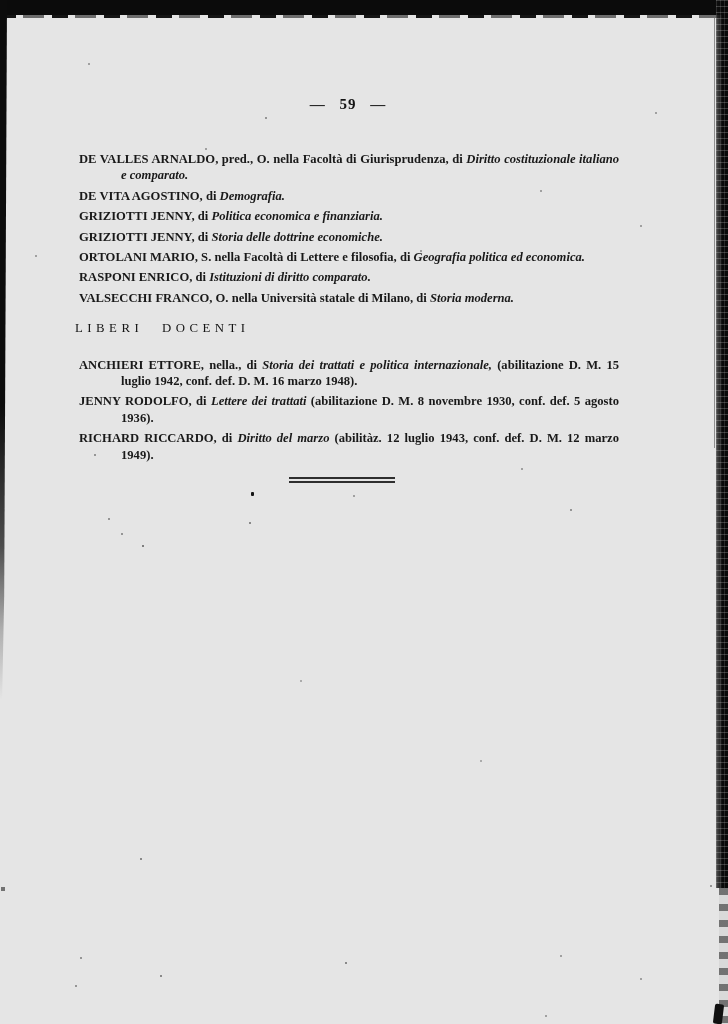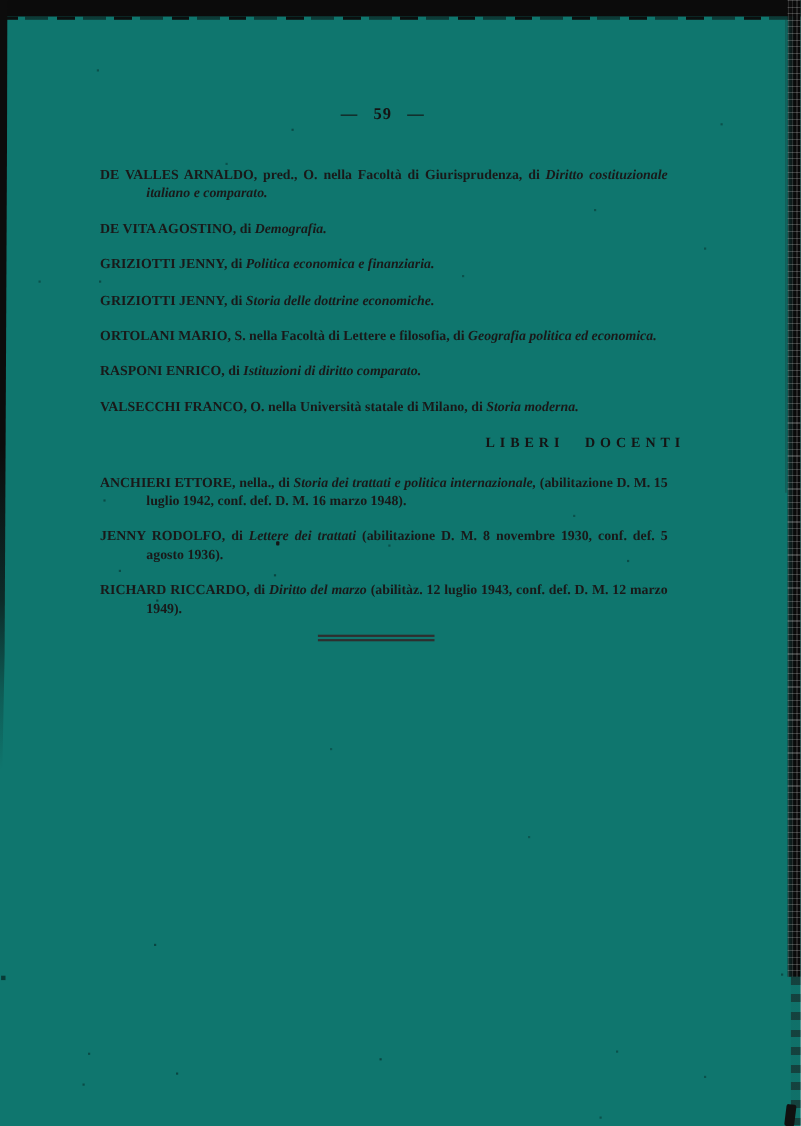--- a/index.html
+++ b/index.html
@@ -6,21 +6,21 @@
   body{
     width:728px;height:1024px;
     background:#ffffff;
     font-family:"Liberation Serif", serif;
     color:#1b1b1b;
     position:relative;
     overflow:hidden;
   }
   .scan-page{
     position:absolute;inset:0;
-    background:#0f766e;
+    background:#e5e5e5;
     overflow:hidden;
   }
   
   .topbar{
     position:absolute;top:0;left:0;width:728px;height:15px;
     background:#0b0b0b;
   }
   .topbar-ragged{
     position:absolute;top:15px;left:0;width:728px;height:3px;
     background:repeating-linear-gradient(90deg,
@@ -88,29 +88,29 @@
   .content{
     margin:38px 0 0 75px;
     width:548px;
     font-size:12.6px;
     line-height:16.4px;
     font-weight:700;
     text-align:justify;
     color:#191919;
   }
   .entry{
-    margin:16px;
+    margin:4px;
     padding-left:42px;
     text-indent:-42px;
   }
   .entry i{font-style:italic;}
   .section-heading{
-    text-align:right;
+    text-align:left;
     margin:14px 0 20px 0;
-    font-size:12.8px;font-weight:700;
+    font-size:12.8px;font-weight:400;
     letter-spacing:4.5px;word-spacing:11px;
     color:#141414;
     text-indent:0;
   }
   .divider{
     margin:14px 0 0 214px;
     width:106px;
   }
   .divider .rule-line-top{height:2px;background:#2e2e2e;}
   .divider .rule-line-bottom{height:2px;background:#2e2e2e;margin-top:2px;}

